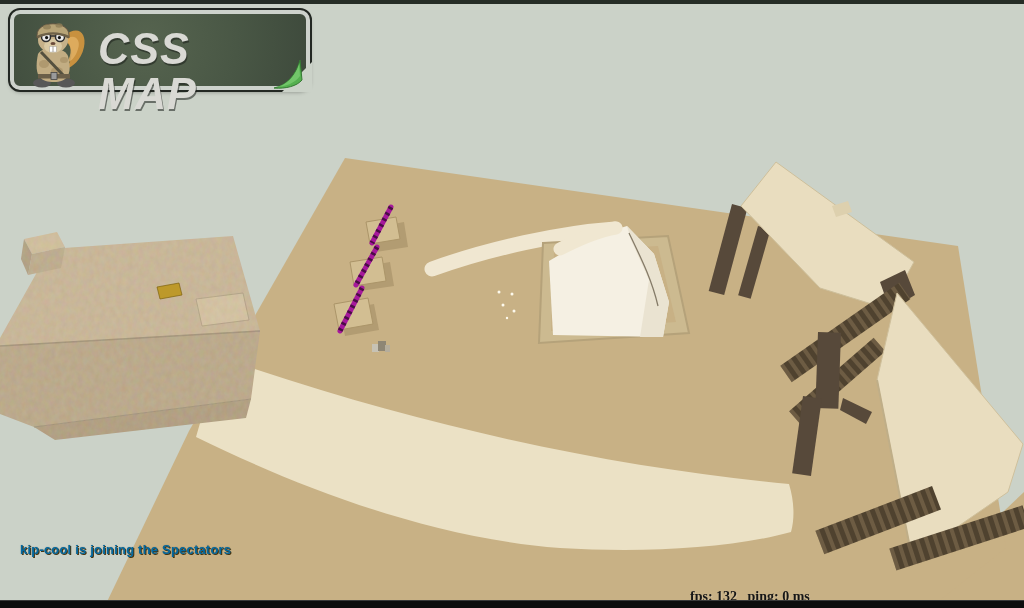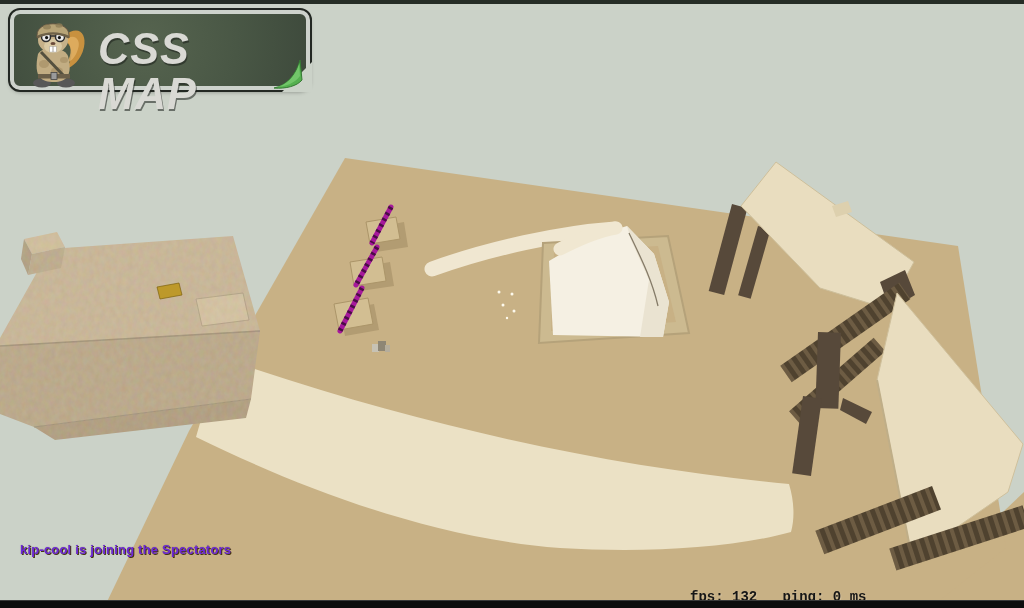--- a/index.html
+++ b/index.html
@@ -3,21 +3,21 @@
 <meta charset="utf-8">
 <style>
   html,body{margin:0;padding:0;background:#222;}
   .stage{position:relative;width:1024px;height:608px;overflow:hidden;background:#cbd2c8;
          font-family:"Liberation Sans",sans-serif;}
   .scene-svg{position:absolute;left:0;top:0;}
   .top-bar{position:absolute;left:0;top:0;width:1024px;height:4px;z-index:40;}
   .bottom-bar{position:absolute;left:0;bottom:0;width:1024px;height:7px;z-index:40;border-top:1px solid #3a3a3a;}
   .chat-msg{position:absolute;left:20px;top:542px;z-index:30;font-weight:bold;font-size:13px;
             letter-spacing:.2px;text-shadow:1px 1px 0 rgba(62,46,12,.95),0 0 1px rgba(62,46,12,.5);}
-  .stats{position:absolute;left:690px;top:589px;z-index:30;font-family:Liberation Mono, monospace;
+  .stats{position:absolute;left:690px;top:589px;z-index:30;font-family:Liberation Serif, serif;
          font-weight:bold;font-size:14px;white-space:pre;text-shadow:1px 1px 0 rgba(255,255,255,.18);}
   .banner{position:absolute;left:10px;top:10px;width:292px;height:72px;z-index:50;
           background:radial-gradient(circle at 45% 38%,#56644f 0%,#495745 55%,#3e4a3c 100%);
           border:4px solid #cdd2cc;outline:2px solid #232823;border-radius:10px;
           box-shadow:0 2px 4px rgba(0,0,0,.35);font-style:italic;}
   .banner-title{position:absolute;left:84px;top:12px;font-weight:900;font-size:45px;line-height:1;
                 letter-spacing:1px;transform:scaleX(.96);transform-origin:left;
                 text-shadow:1px 2px 0 rgba(25,30,25,.55);}
   .mascot{position:absolute;left:4px;top:2px;}
   .curl{position:absolute;right:-6px;bottom:-6px;}
@@ -134,21 +134,21 @@
       <rect x="0" y="-13" width="125" height="25" fill="url(#rung)"></rect>
     </g>
     <g transform="translate(893,560) rotate(-18)">
       <rect x="0" y="-12" width="140" height="23" fill="url(#rung)"></rect>
     </g>
   </svg>
 
   <div class="top-bar" style="background:#262d26"></div>
   <div class="bottom-bar" style="background:#0d0d0d"></div>
 
-  <div class="chat-msg" style="color:#6d28d9">kip-cool is joining the Spectators</div>
+  <div class="chat-msg" style="color:#0369a1">kip-cool is joining the Spectators</div>
 
   <div class="stats" style="color:#161616">fps: 132   ping: 0 ms</div>
 
   <div class="banner">
     <svg class="mascot" width="80" height="72" viewBox="0 0 64 72">
       <path d="M38,20 C52,8 61,17 58,31 C55,45 46,51 40,53 C48,43 47,28 38,25 Z" fill="#c8913f"></path>
       <path d="M42,22 C50,18 55,25 52,33 C50,41 44,46 41,47 C46,38 46,28 40,25 Z" fill="#e0af63" opacity="0.85"></path>
       <ellipse cx="16" cy="67" rx="9" ry="4.5" fill="#575757"></ellipse>
       <ellipse cx="40" cy="67" rx="9" ry="4.5" fill="#575757"></ellipse>
       <path d="M12,38 C7,62 16,66 28,66 C40,66 47,60 42,40 C38,30 16,30 12,38 Z" fill="#c2ad83"></path>

